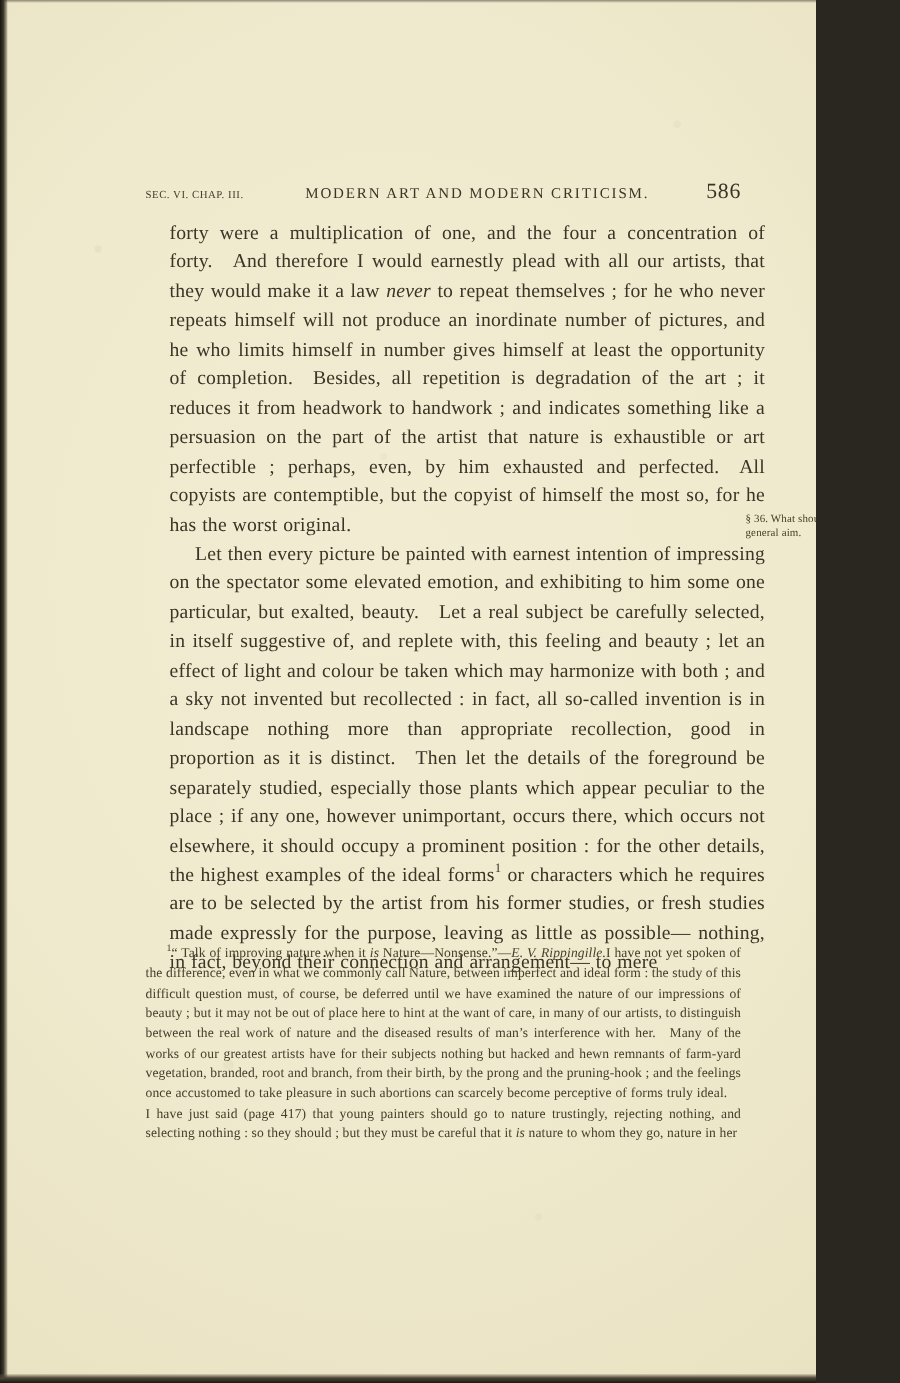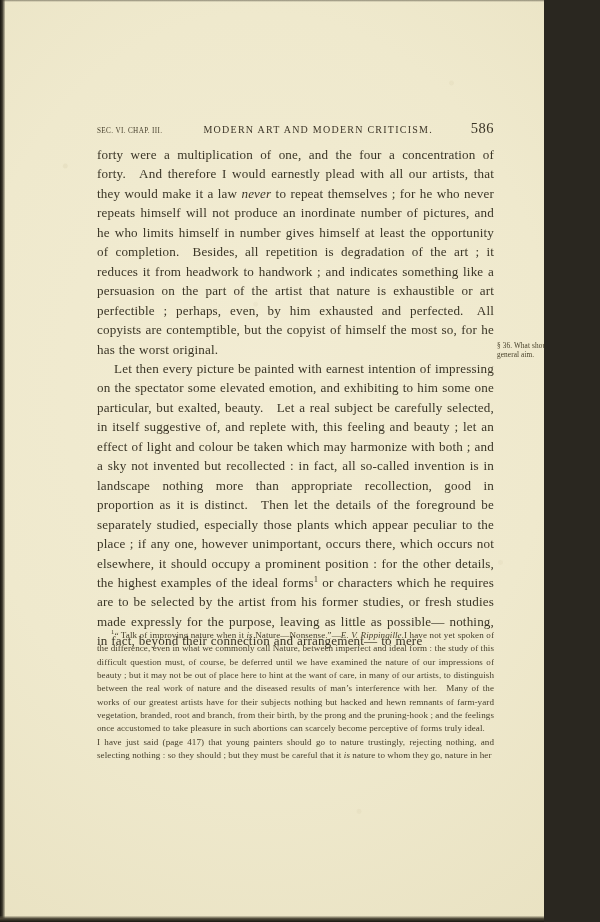--- a/index.html
+++ b/index.html
@@ -99,20 +99,21 @@
   
   #body-text {
     top: 145px;
     color: #3a3526;
     font-size: 13.1px;
     line-height: 19.45px;
     text-align: justify;
     text-justify: inter-word;
     letter-spacing: 0.16px;
     word-spacing: 0.4px;
+    margin-left: 16px;
   }
   #body-text p { margin: 0; }
   #body-text p.indent { text-indent: 17px; }
   .it { font-style: italic; }
   .fnref {
     font-size: 8.6px;
     vertical-align: super;
     line-height: 0;
     letter-spacing: 0;
   }

